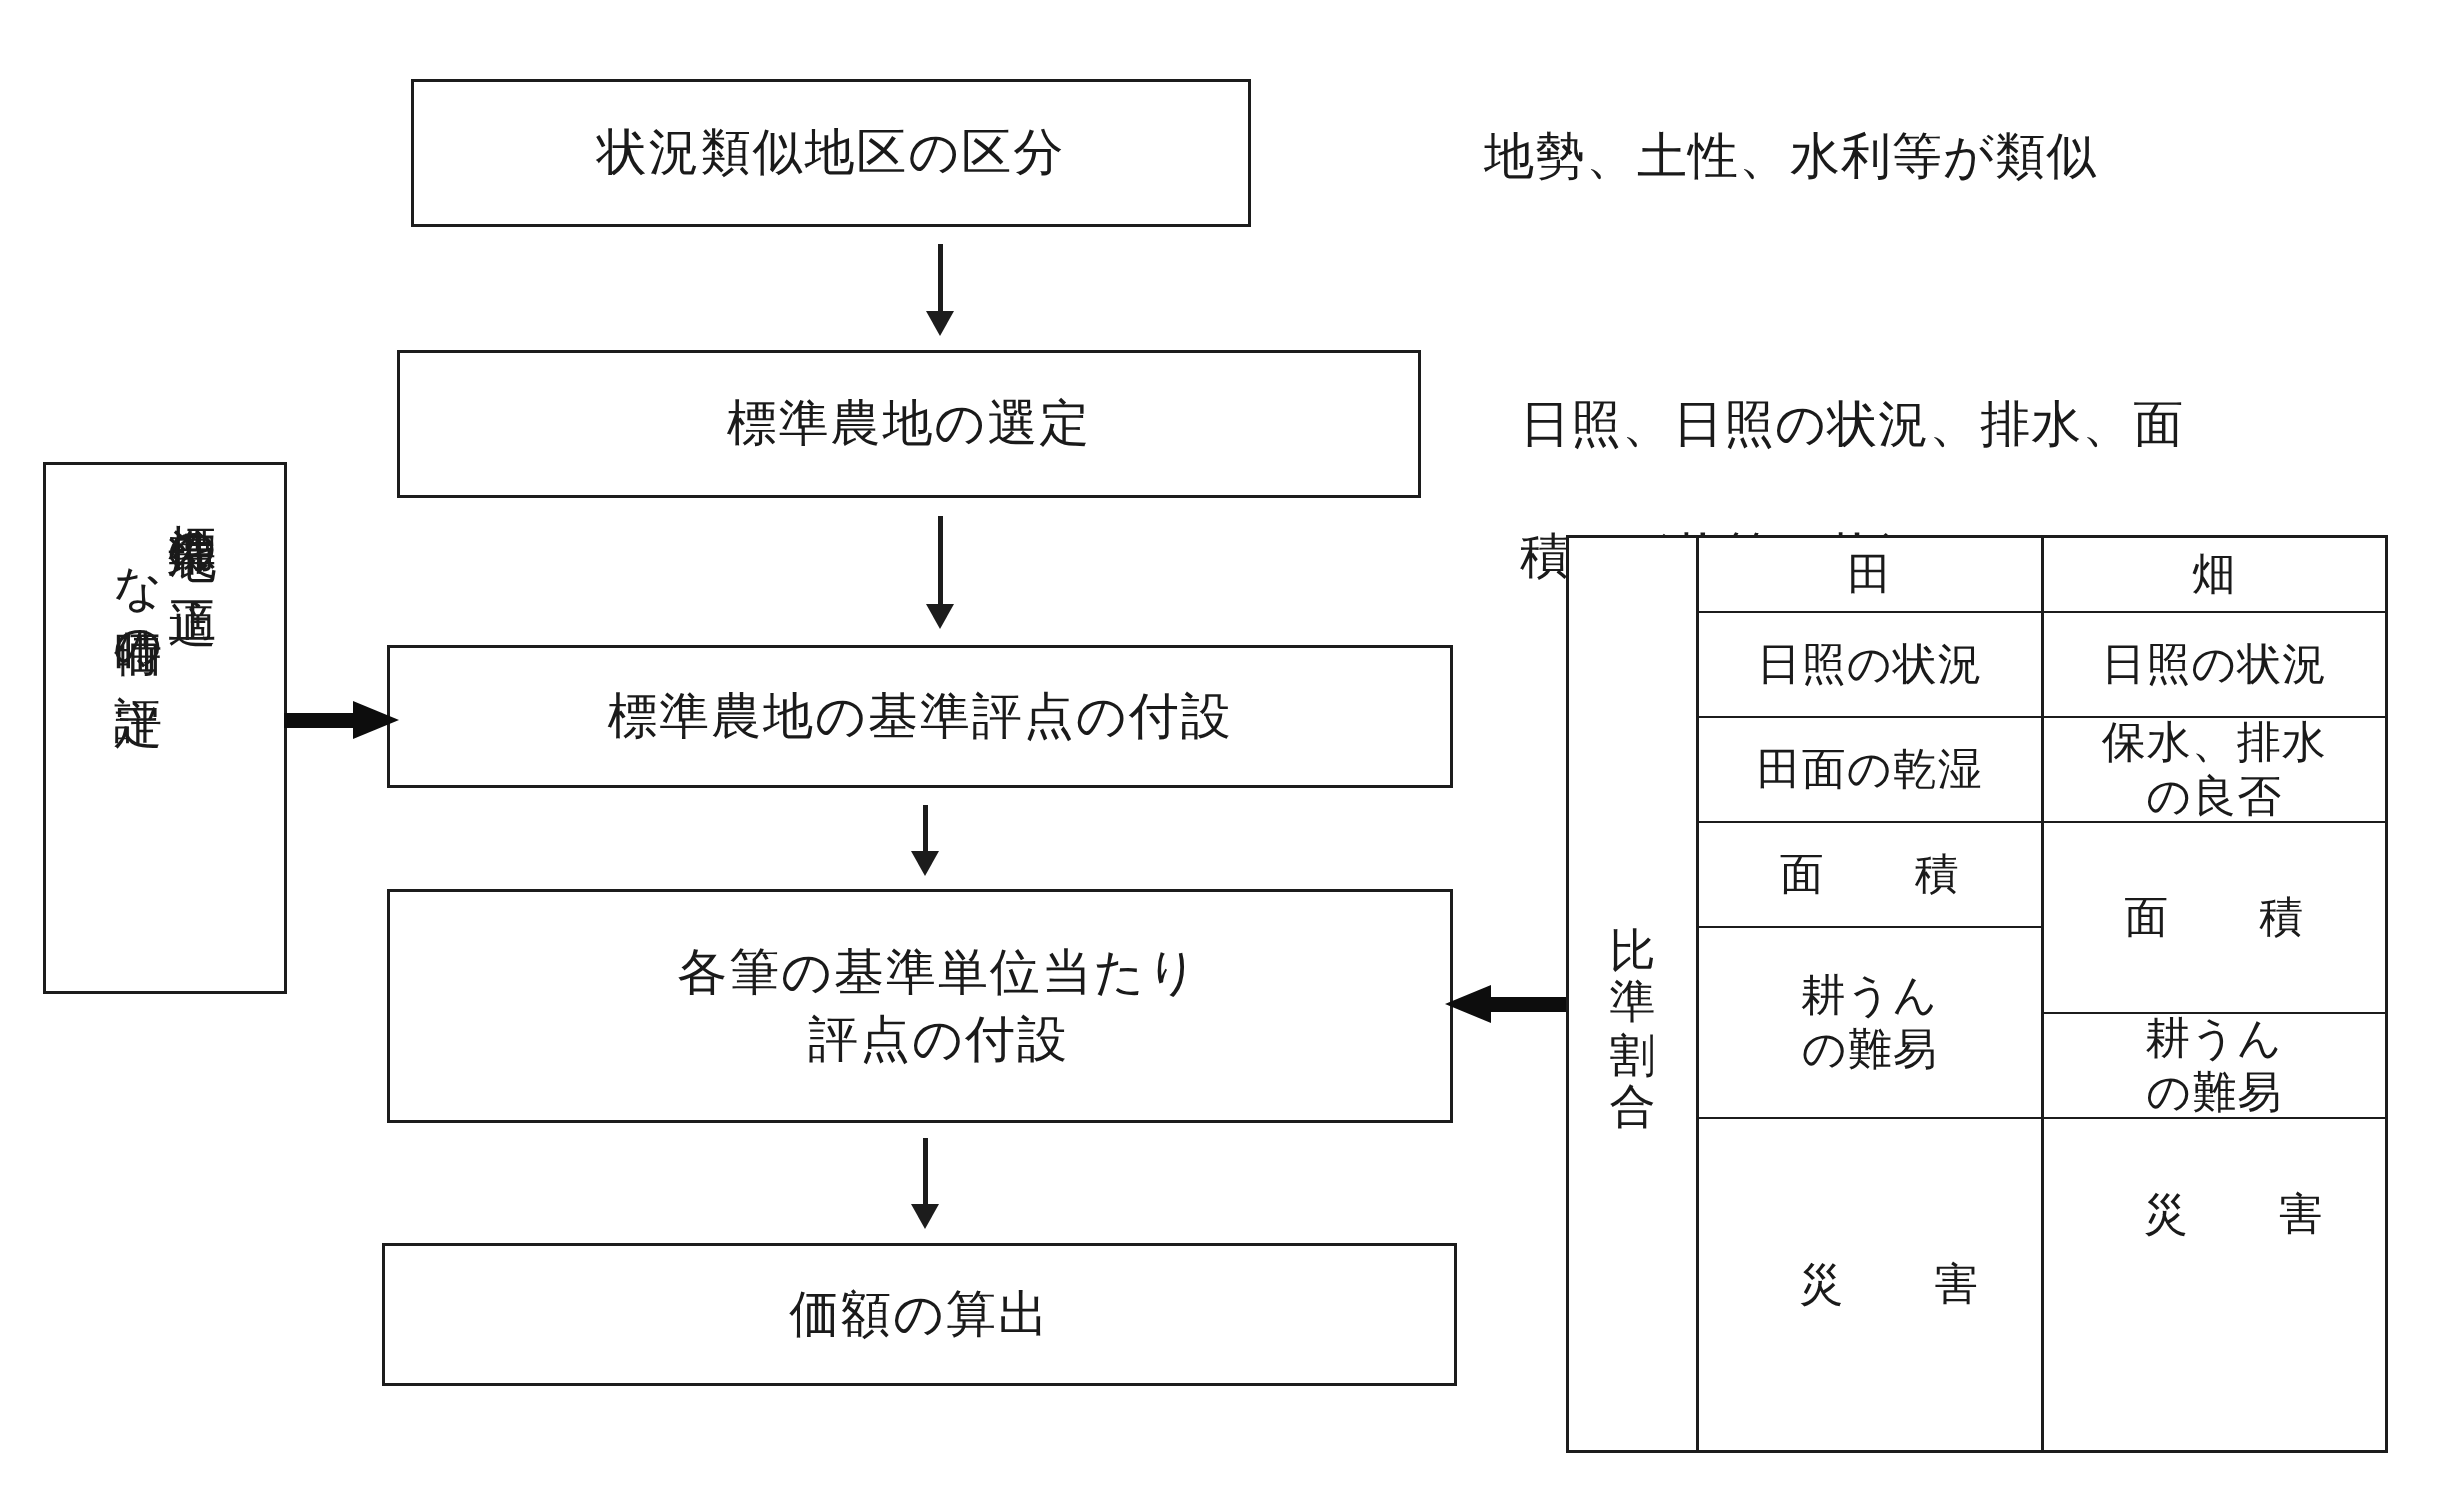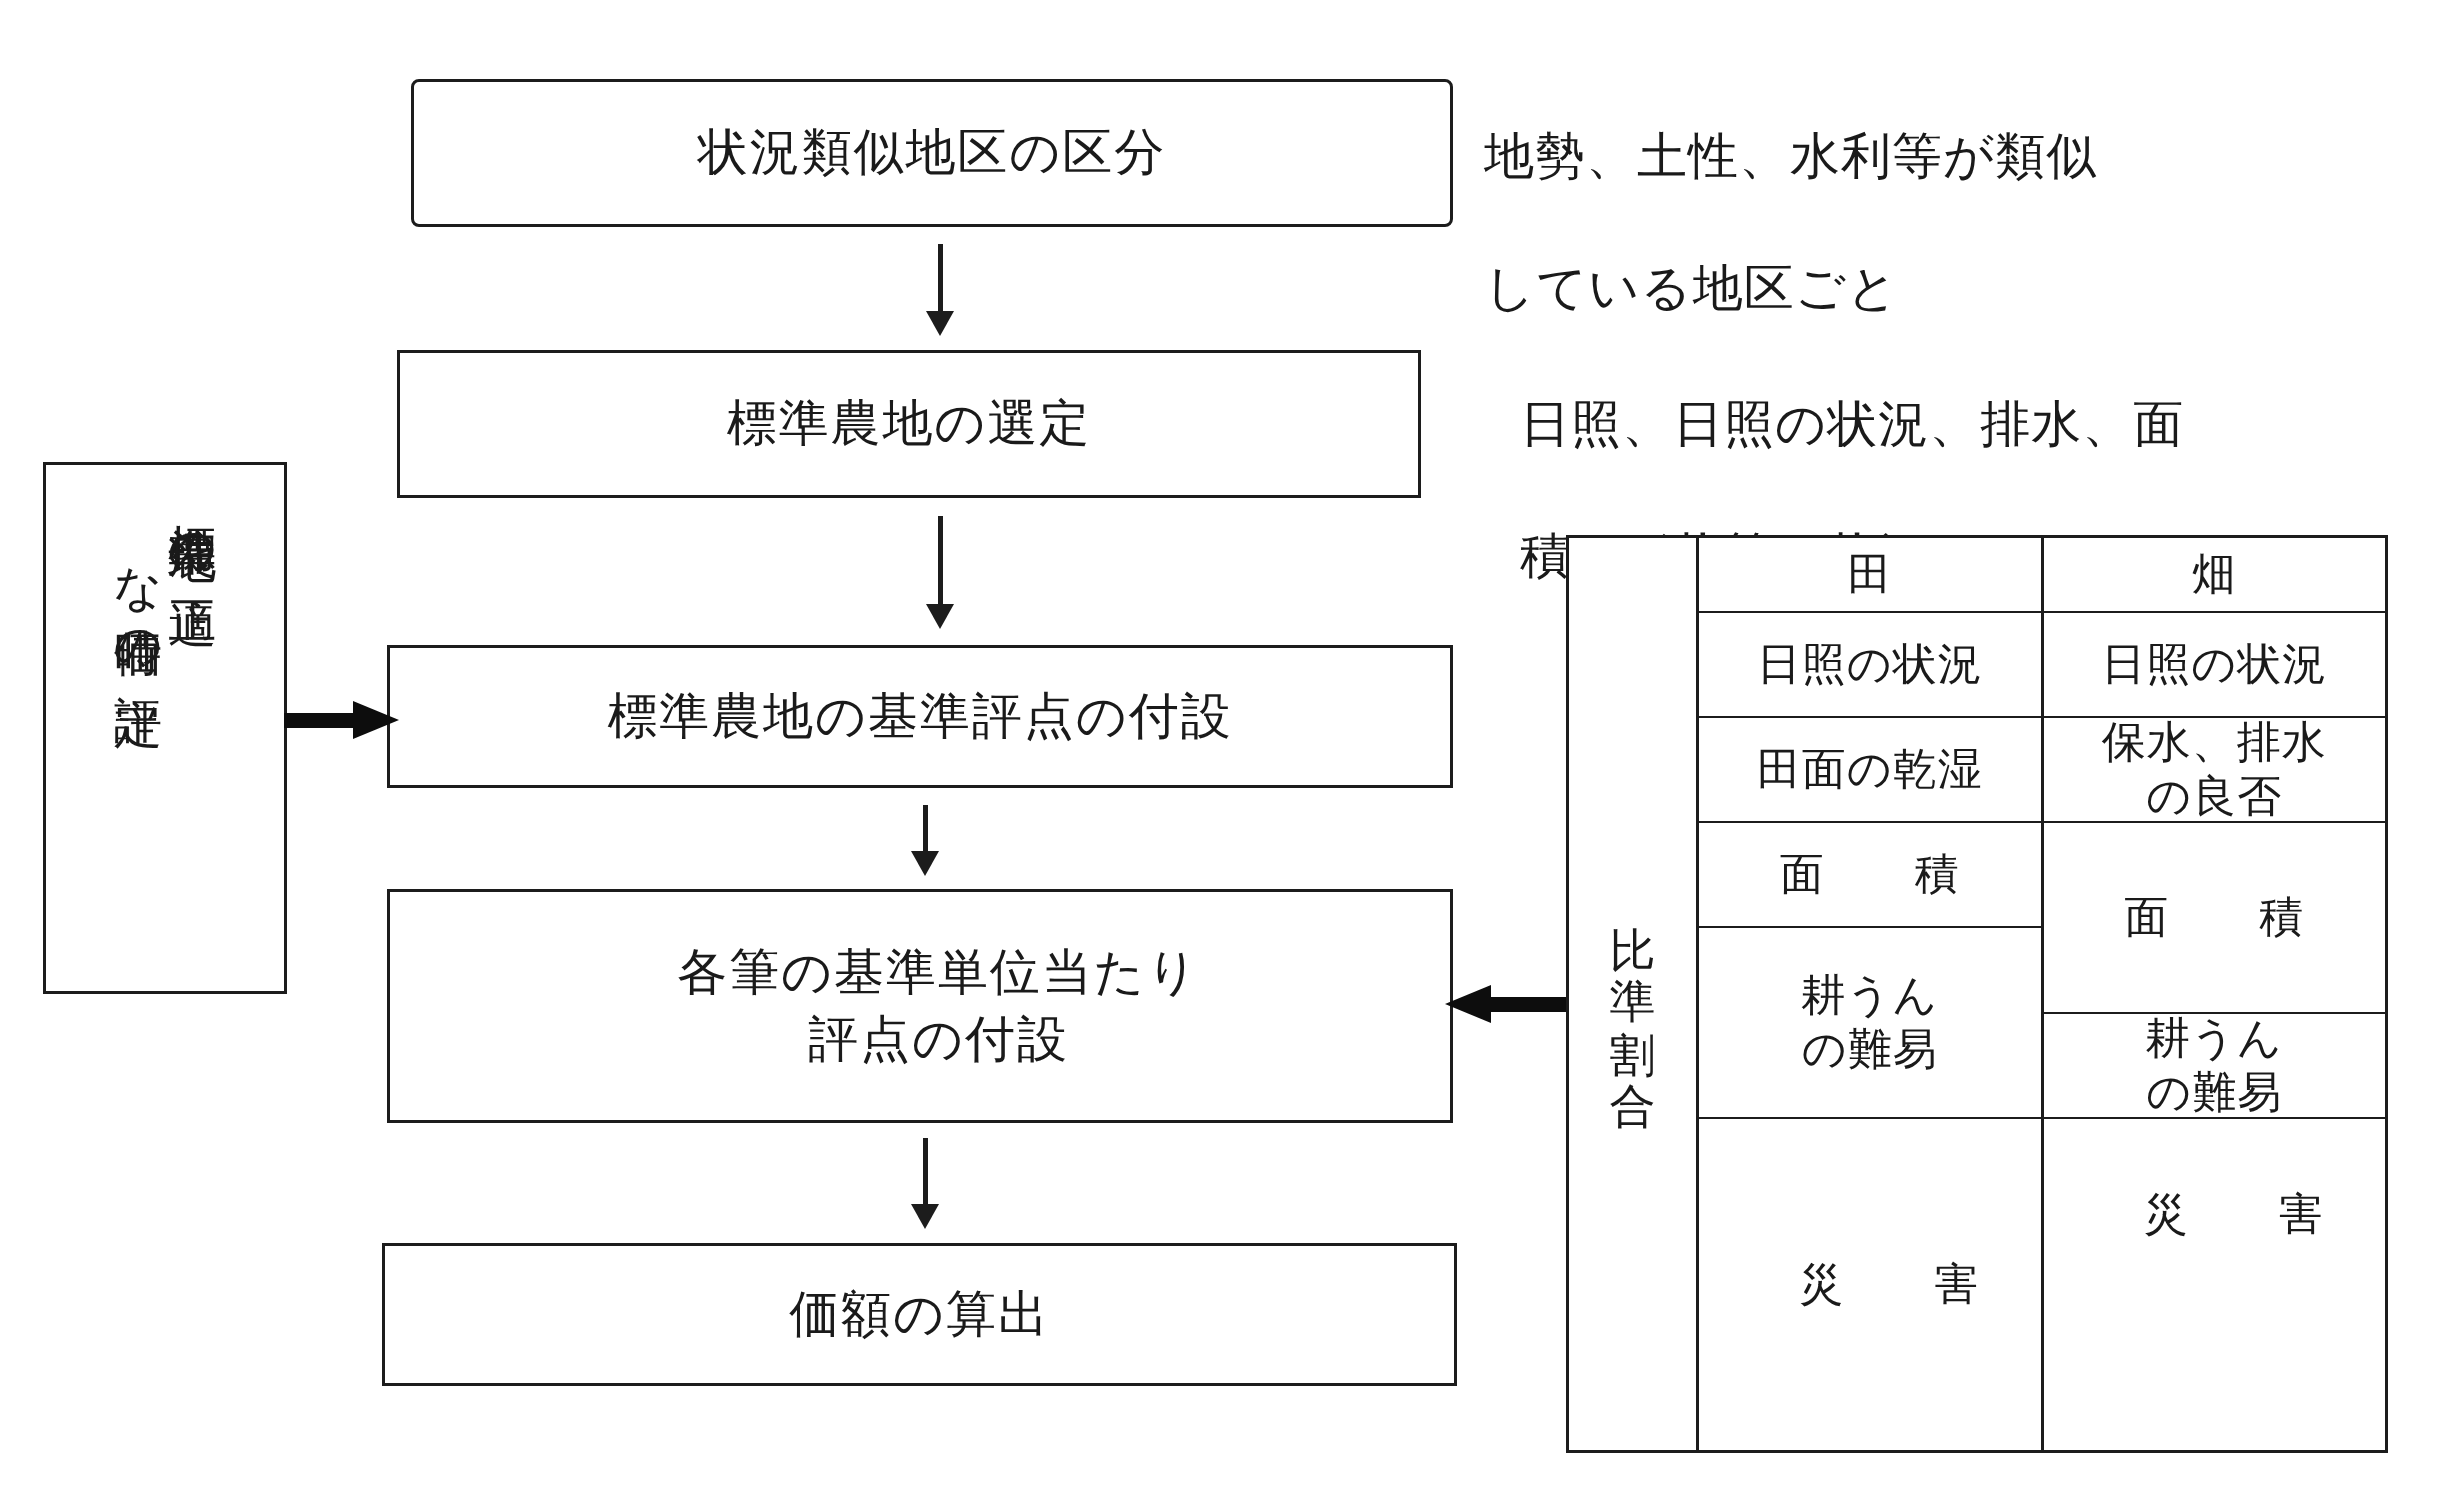--- a/index.html
+++ b/index.html
@@ -27,21 +27,21 @@
     justify-content: center;
     text-align: center;
     font-size: 50px;
     line-height: 1.35;
     letter-spacing: 1.9px;
     font-weight: 500;
   }
   .flow-box .line { display: block; }
 
   
-  #box-1 { left: 411px;  top: 79px;   width: 1042px; height: 148px; border-radius: 8px; }
+  #box-1 { left: 411px;  top: 79px;   width: 840px; height: 148px; }
   #box-2 { left: 397px;  top: 350px;  width: 1024px; height: 148px; }
   #box-3 { left: 387px;  top: 645px;  width: 1066px; height: 143px; }
   #box-4 { left: 387px;  top: 889px;  width: 1066px; height: 234px; padding-left: 37px; }
   #box-5 { left: 382px;  top: 1243px; width: 1075px; height: 143px; }
 
   
   #box-side {
     position: absolute;
     left: 43px;
     top: 462px;
@@ -234,21 +234,20 @@
   <span class="line">価額の算出</span>
 </div>
 
 <div id="box-side">
   <span class="vcol first">標準農地の適正</span>
   <span class="vcol second">な時価の評定</span>
 </div>
 
 <div class="note" id="note-1">
   <span class="line">地勢、土性、水利等が類似</span><br>
-  <span class="line">している地区ごと</span>
 </div>
 
 <div class="note" id="note-2">
   <span class="line">日照、日照の状況、排水、面</span><br>
   <span class="line">積、形状等の状況</span>
 </div>
 
 <div class="v-arrow" id="arrow-1-2">
   <div class="shaft"></div>
   <div class="head"></div>

